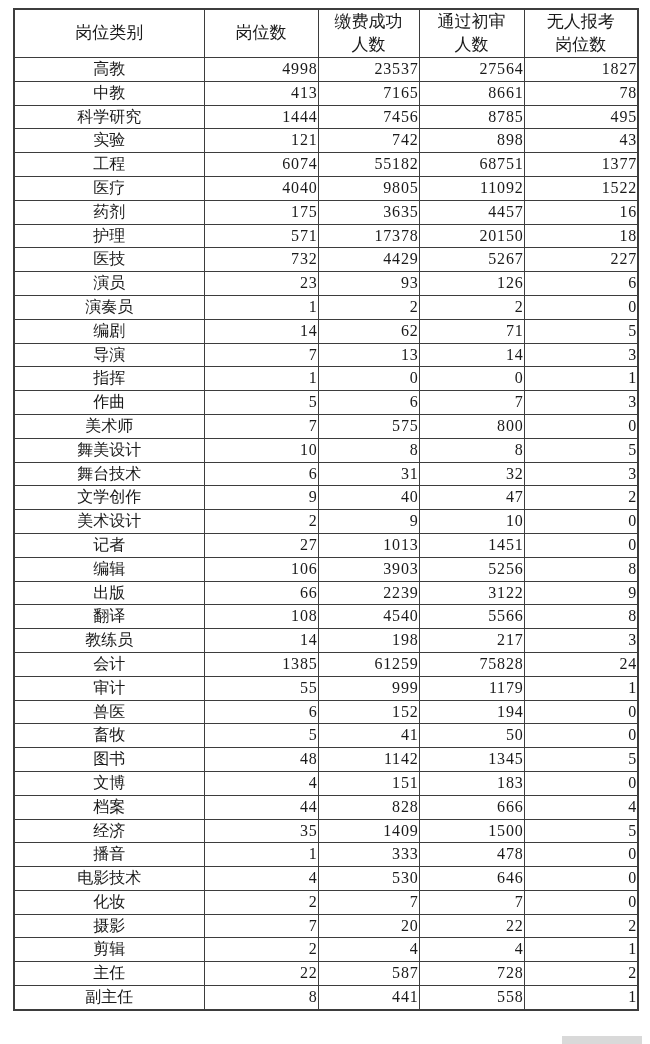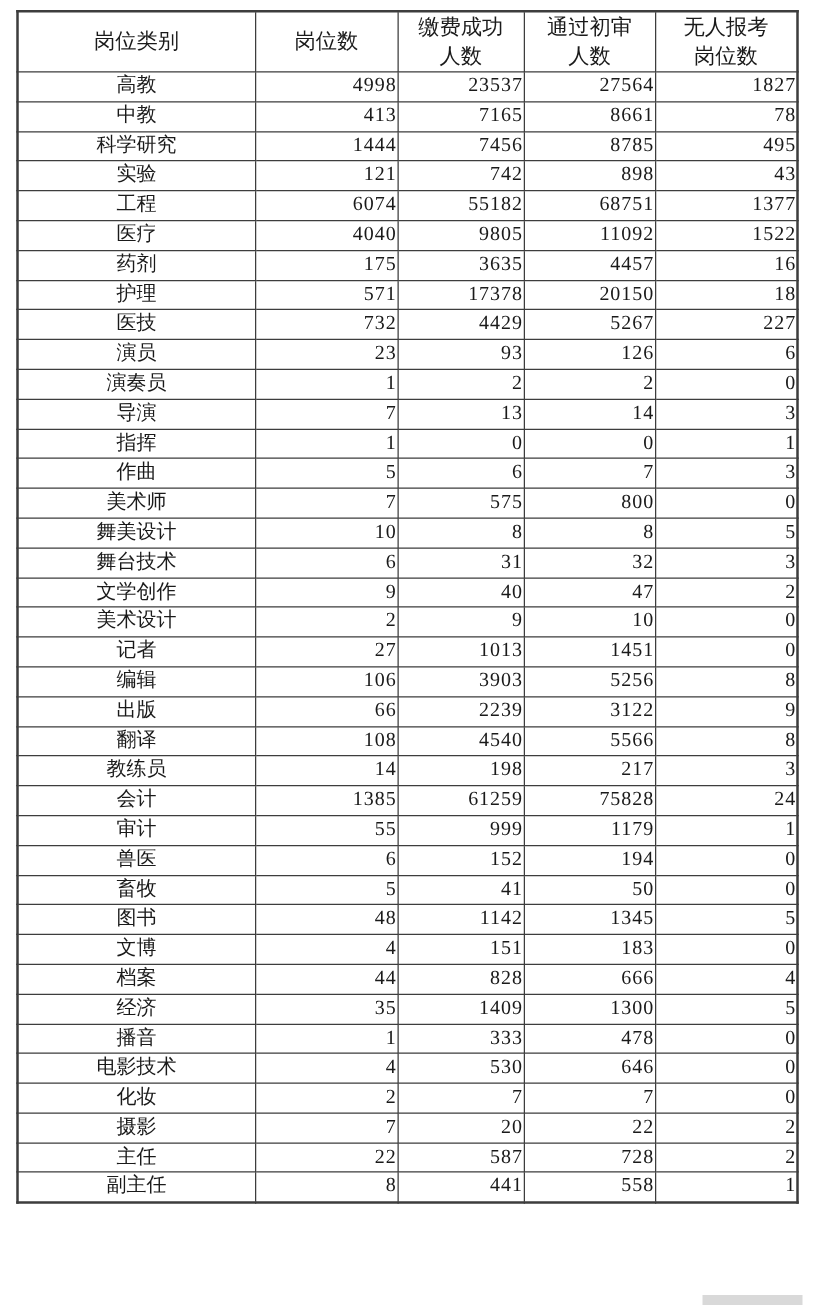--- a/index.html
+++ b/index.html
@@ -159,20 +159,27 @@
       <td class="num">6</td>
     </tr>
         <tr>
       <td class="cat">演奏员</td>
       <td class="num">1</td>
       <td class="num">2</td>
       <td class="num">2</td>
       <td class="num">0</td>
     </tr>
         <tr>
+      <td class="cat">编剧</td>
+      <td class="num">14</td>
+      <td class="num">62</td>
+      <td class="num">71</td>
+      <td class="num">5</td>
+    </tr>
+        <tr>
       <td class="cat">导演</td>
       <td class="num">7</td>
       <td class="num">13</td>
       <td class="num">14</td>
       <td class="num">3</td>
     </tr>
         <tr>
       <td class="cat">指挥</td>
       <td class="num">1</td>
       <td class="num">0</td>
@@ -302,21 +309,21 @@
       <td class="cat">档案</td>
       <td class="num">44</td>
       <td class="num">828</td>
       <td class="num">666</td>
       <td class="num">4</td>
     </tr>
         <tr>
       <td class="cat">经济</td>
       <td class="num">35</td>
       <td class="num">1409</td>
-      <td class="num">1300</td>
+      <td class="num">1500</td>
       <td class="num">5</td>
     </tr>
         <tr>
       <td class="cat">播音</td>
       <td class="num">1</td>
       <td class="num">333</td>
       <td class="num">478</td>
       <td class="num">0</td>
     </tr>
         <tr>
@@ -332,20 +339,27 @@
       <td class="num">7</td>
       <td class="num">7</td>
       <td class="num">0</td>
     </tr>
         <tr>
       <td class="cat">摄影</td>
       <td class="num">7</td>
       <td class="num">20</td>
       <td class="num">22</td>
       <td class="num">2</td>
+    </tr>
+        <tr>
+      <td class="cat">剪辑</td>
+      <td class="num">2</td>
+      <td class="num">4</td>
+      <td class="num">4</td>
+      <td class="num">1</td>
     </tr>
         <tr>
       <td class="cat">主任</td>
       <td class="num">22</td>
       <td class="num">587</td>
       <td class="num">728</td>
       <td class="num">2</td>
     </tr>
         <tr>
       <td class="cat">副主任</td>

